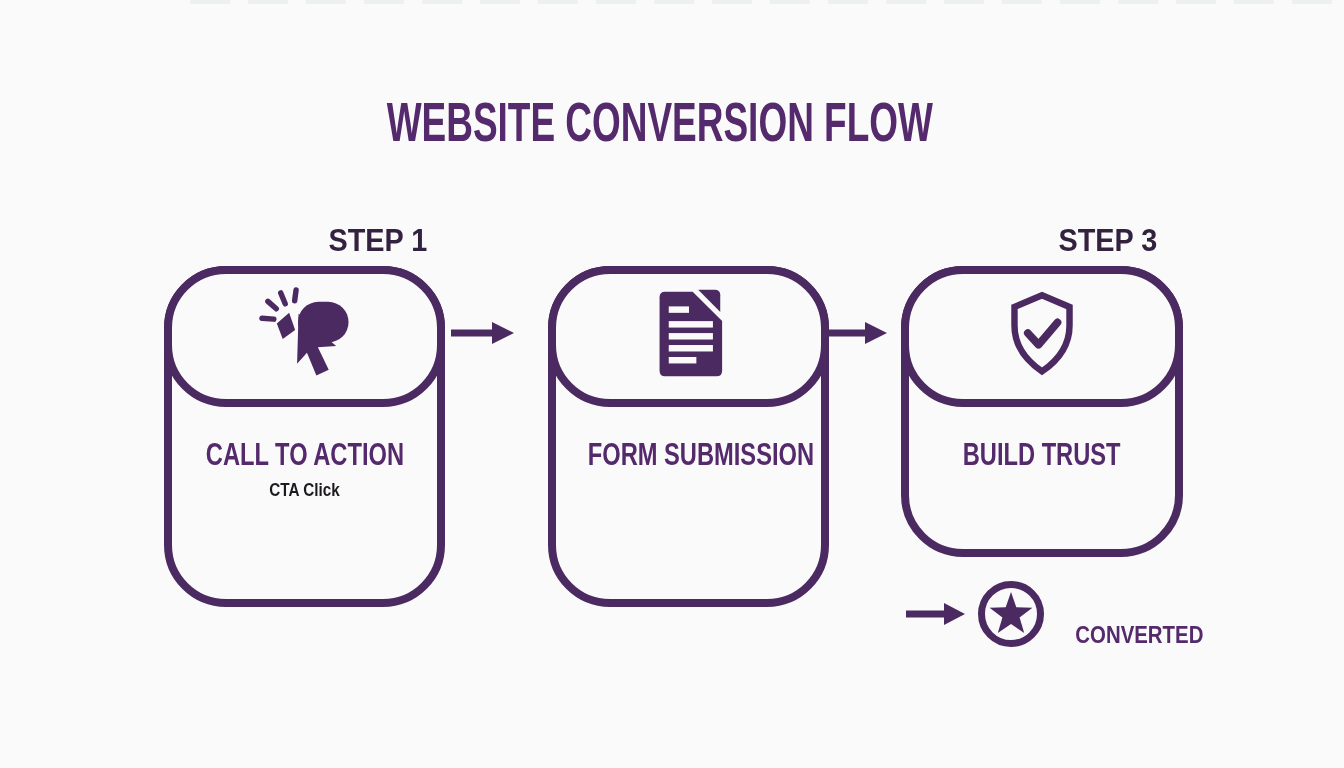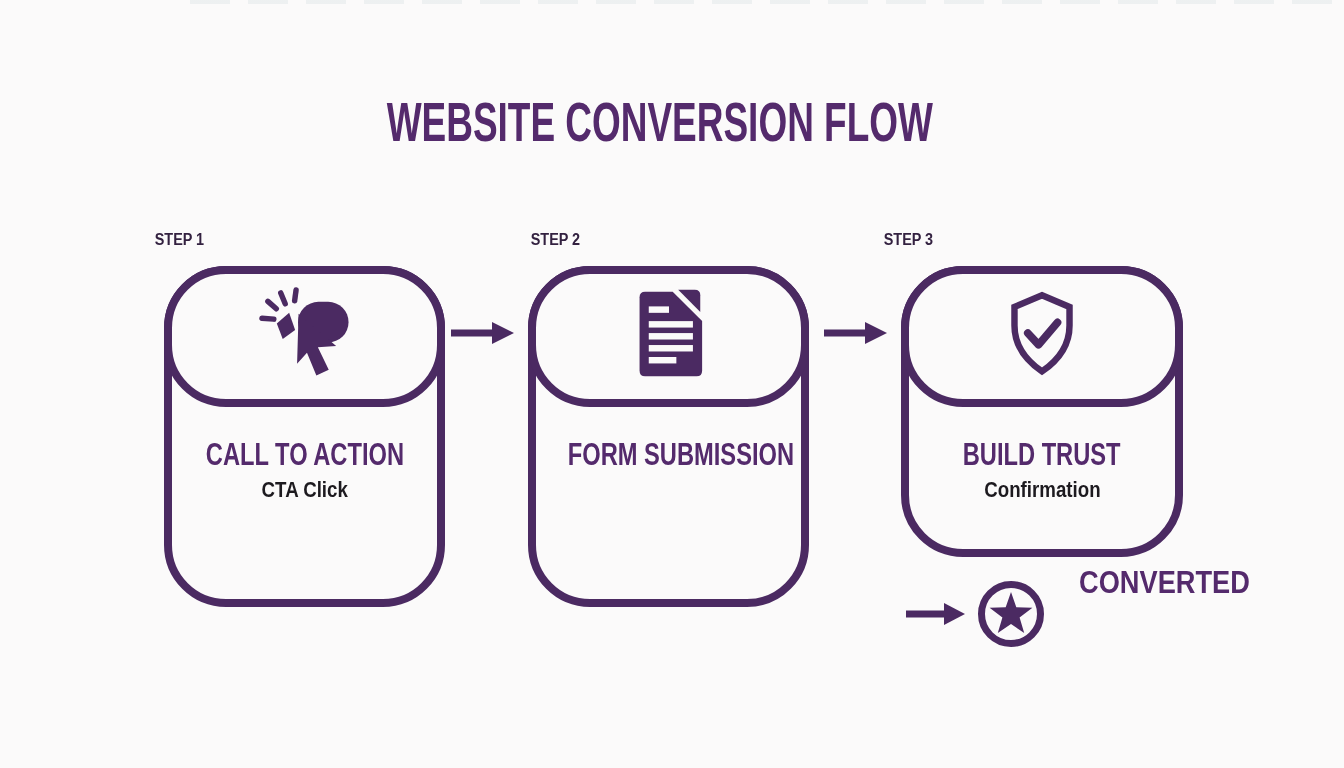--- a/index.html
+++ b/index.html
@@ -11,59 +11,58 @@
   }
   *{box-sizing:border-box;margin:0;padding:0;}
   body{font-family:"Liberation Sans",sans-serif;background:#fff;}
   .canvas{position:relative;width:1344px;height:768px;background:var(--bg);overflow:hidden;}
   .top-dashes{position:absolute;top:0;left:190px;right:10px;height:4px;opacity:.75;
     background:repeating-linear-gradient(90deg,#e9edee 0 40px,rgba(0,0,0,0) 40px 58px);}
   .cond{display:inline-block;transform:scaleX(var(--sx,.78));transform-origin:50% 50%;white-space:nowrap;}
   .title{position:absolute;top:92px;left:0;width:1320px;text-align:center;
     font-size:56px;font-weight:700;color:var(--purple_text);line-height:60px;}
   .title .cond{--sx:.66;}
-  .step-label{position:absolute;top:228px;height:24px;line-height:24px;text-align:left;
-    font-size:16px;font-weight:700;color:var(--step_label);}
+  .step-label{position:absolute;top:228px;height:24px;line-height:24px;text-align:right;
+    font-size:32px;font-weight:700;color:var(--step_label);}
   .step-label .cond{--sx:.9;}
   .sl1{left:152px;width:281px;}
   .sl2{left:528px;width:281px;}
   .sl3{left:881px;width:282px;}
   .card{position:absolute;top:266px;}
   .c1{left:164px;width:281px;height:341px;}
-  .c2{left:528px;width:281px;height:341px;}
+  .c2{left:548px;width:281px;height:341px;}
   .c3{left:901px;width:282px;height:291px;}
   .frame{position:absolute;left:0;top:0;}
   .pill-icon{position:absolute;top:18px;left:0;right:0;height:100px;
     display:flex;align-items:center;justify-content:center;}
   .card-title{position:absolute;top:170px;left:0;right:0;text-align:center;
     font-size:32px;font-weight:700;color:var(--purple_text);line-height:36px;}
   .card-title .cond{--sx:.74;}
   .card-sub{position:absolute;top:207px;left:0;right:0;text-align:center;
-    font-size:22px;font-weight:700;color:var(--dark);line-height:34px;}
+    font-size:18px;font-weight:700;color:var(--dark);line-height:34px;}
   .card-sub .cond{--sx:.85;}
   .arrow{position:absolute;}
   .a1{left:450px;top:320px;}
   .a2{left:823px;top:320px;}
   .a3{left:905px;top:601px;}
   .result-badge{position:absolute;left:976px;top:578px;}
-  .result-label{position:absolute;left:1064px;top:568px;width:146px;text-align:left;
-    font-size:32px;font-weight:700;color:var(--purple_text);line-height:29px;}
+  .result-label{position:absolute;left:1064px;top:620px;width:146px;text-align:left;
+    font-size:24px;font-weight:700;color:var(--purple_text);line-height:29px;}
   .result-label .cond{--sx:.85;}
 </style>
 </head>
 <body>
 
 <div class="canvas">
 
   <div class="top-dashes"></div>
 
   <h1 class="title"><span class="cond">WEBSITE CONVERSION FLOW</span></h1>
 
   <div class="step-label sl1"><span class="cond">STEP 1</span></div>
-  <div class="step-label sl2"><span class="cond">STEP 2</span></div>
   <div class="step-label sl3"><span class="cond">STEP 3</span></div>
 
   <div class="card c1">
     <svg class="frame" width="281" height="341" viewBox="0 0 281 341">
       <rect x="4" y="4" width="273" height="333" rx="58" fill="none" stroke="#4b2a62" stroke-width="8"></rect>
       <rect x="4" y="4" width="273" height="133" rx="58" fill="#fbfafa" stroke="#4b2a62" stroke-width="8"></rect>
     </svg>
     <div class="pill-icon">
       <svg width="95" height="95" viewBox="0 0 96 96">
         <g stroke="#4b2a62" stroke-width="5.5" stroke-linecap="round">
@@ -117,21 +116,20 @@
       <rect x="4" y="4" width="274" height="283" rx="58" fill="none" stroke="#4b2a62" stroke-width="8"></rect>
       <rect x="4" y="4" width="274" height="133" rx="58" fill="#fbfafa" stroke="#4b2a62" stroke-width="8"></rect>
     </svg>
     <div class="pill-icon">
       <svg width="86" height="96" viewBox="0 0 100 100">
         <path d="M50 5 L82 18.5 V40 C82 61 70.5 79.5 50 93.5 C29.5 79.5 18 61 18 40 V18.5 Z" fill="none" stroke="#4b2a62" stroke-width="7.5" stroke-linejoin="miter"></path>
         <path d="M33.5 49 L46 62.5 L68 36.5" fill="none" stroke="#4b2a62" stroke-width="9" stroke-linecap="round" stroke-linejoin="round"></path>
       </svg>
     </div>
     <div class="card-title"><span class="cond">BUILD TRUST</span></div>
-    <div class="card-sub"><span class="cond">Confirmation</span></div>
   </div>
 
   <svg class="arrow a3" width="60" height="26" viewBox="0 0 60 26">
     <line x1="1" y1="13" x2="42" y2="13" stroke="#4b2a62" stroke-width="7"></line>
     <path d="M39 2 L60 13 L39 24 Z" fill="#4b2a62"></path>
   </svg>
 
   <svg class="result-badge" width="70" height="72" viewBox="0 0 70 72">
     <circle cx="35" cy="36" r="29.5" fill="none" stroke="#4b2a62" stroke-width="7"></circle>
     <path d="M35 14 L40.3 29.2 L56.4 29.7 L43.6 39.6 L48.2 55.1 L35 45.9 L21.8 55.1 L26.4 39.6 L13.6 29.7 L29.7 29.2 Z" fill="#4b2a62"></path>

